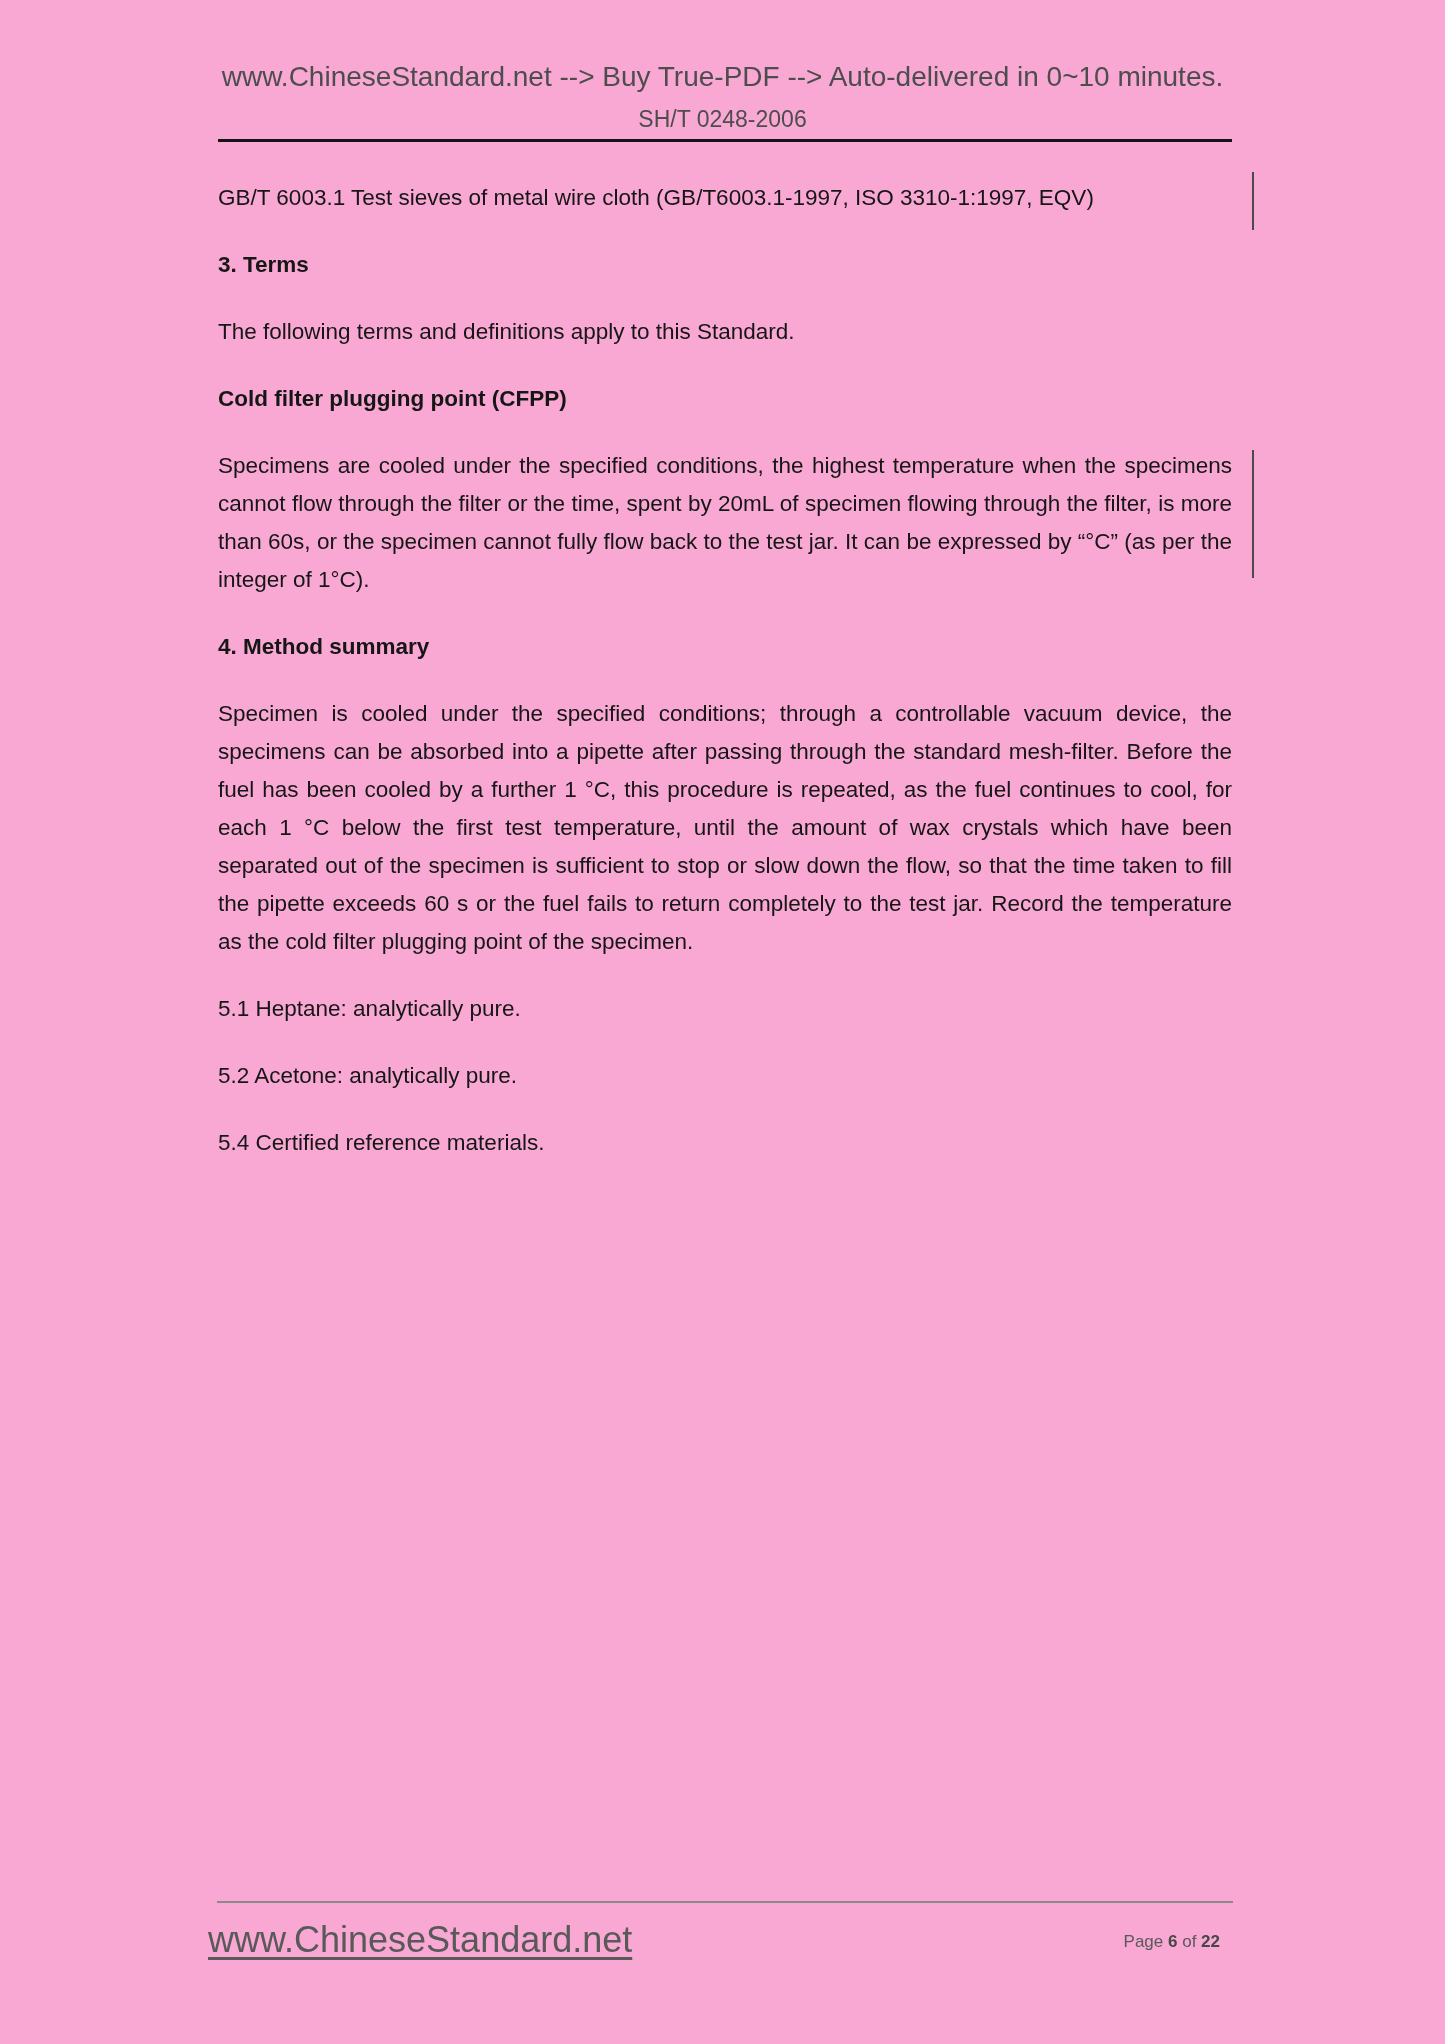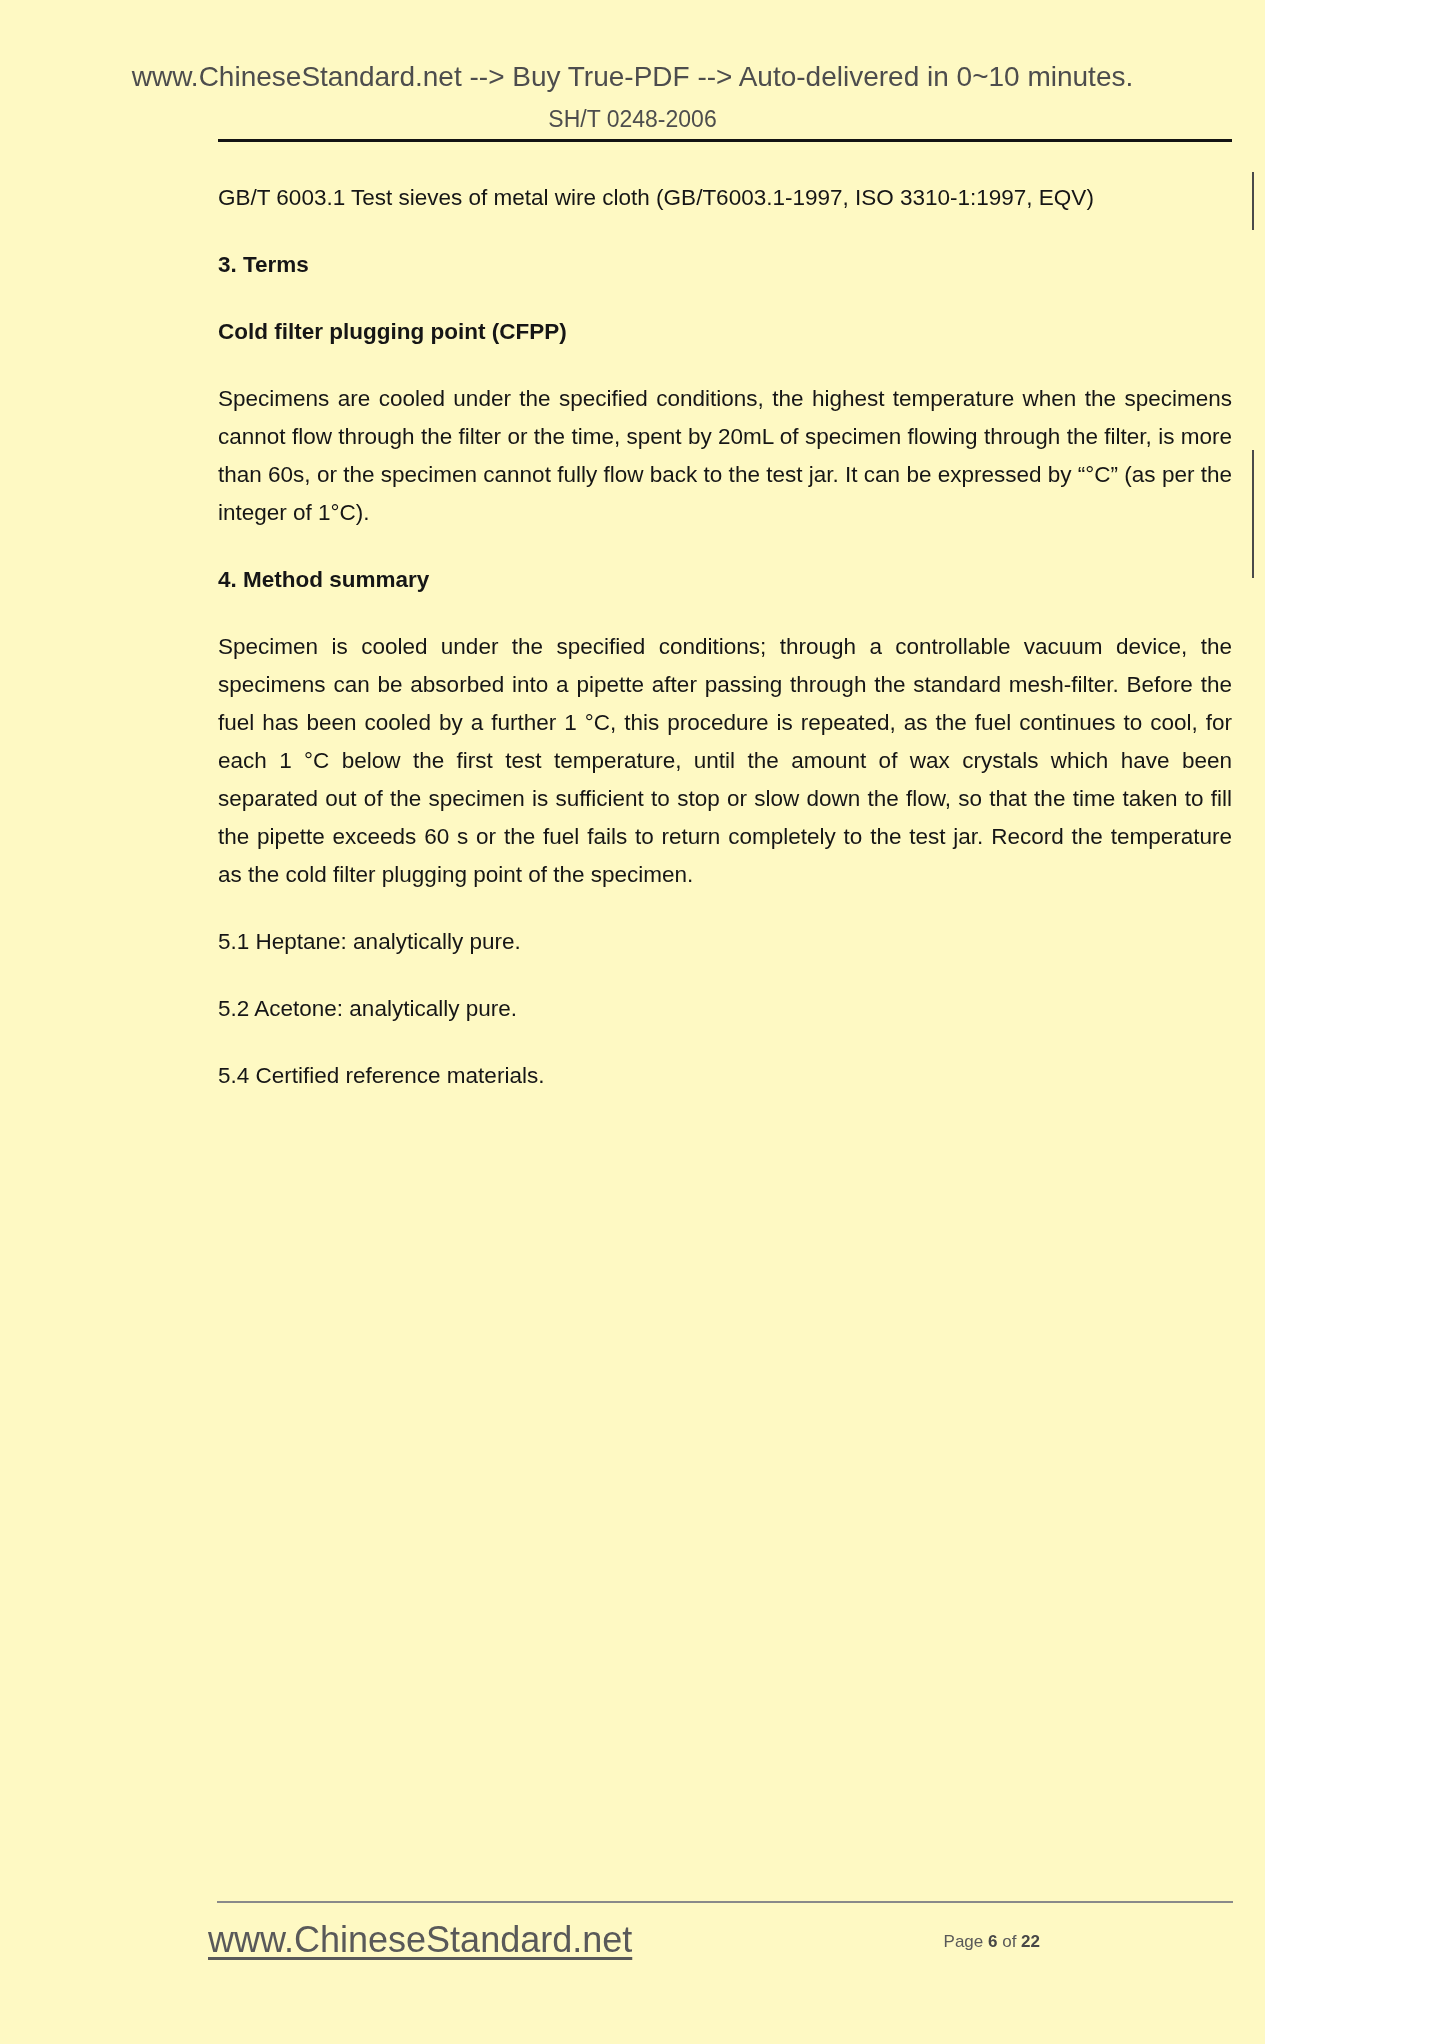--- a/index.html
+++ b/index.html
@@ -1,19 +1,19 @@
 <!DOCTYPE html>
 <html><head>
 <meta charset="utf-8">
 <style>
   html,body{margin:0;padding:0;background:#ffffff;}
   .page{
     position:relative;
-    width:1265px;height:2044px;
-    background:#fef9c3;
+    width:1445px;height:2044px;
+    background:#f9a8d4;
     font-family:"Liberation Sans","DejaVu Sans",sans-serif;
     color:#161616;
     overflow:hidden;
   }
   
   .hdr-banner{
     position:absolute;top:60px;left:0;right:0;
     text-align:center;font-size:28px;line-height:34px;color:#4d4d4d;
   }
   .hdr-docnum{
@@ -65,20 +65,21 @@
   <div>
     <div class="hdr-banner">www.ChineseStandard.net --&gt; Buy True-PDF --&gt; Auto-delivered in 0~10 minutes.</div>
     <div class="hdr-docnum">SH/T 0248-2006</div>
     <div class="hdr-rule"></div>
   </div>
 
   <div class="content">
     <p class="ref-line">GB/T 6003.1 Test sieves of metal wire cloth (GB/T6003.1-1997, ISO 3310-1:1997, EQV)</p>
 
     <h3>3. Terms</h3>
+    <p>The following terms and definitions apply to this Standard.</p>
 
     <h3>Cold filter plugging point (CFPP)</h3>
     <p class="just">Specimens are cooled under the specified conditions, the highest temperature when the specimens cannot flow through the filter or the time, spent by 20mL of specimen flowing through the filter, is more than 60s, or the specimen cannot fully flow back to the test jar. It can be expressed by “°C” (as per the integer of 1°C).</p>
 
     <h3>4. Method summary</h3>
     <p class="just">Specimen is cooled under the specified conditions; through a controllable vacuum device, the specimens can be absorbed into a pipette after passing through the standard mesh-filter. Before the fuel has been cooled by a further 1 °C, this procedure is repeated, as the fuel continues to cool, for each 1 °C below the first test temperature, until the amount of wax crystals which have been separated out of the specimen is sufficient to stop or slow down the flow, so that the time taken to fill the pipette exceeds 60 s or the fuel fails to return completely to the test jar. Record the temperature as the cold filter plugging point of the specimen.</p>
 
     <p>5.1 Heptane: analytically pure.</p>
     <p>5.2 Acetone: analytically pure.</p>
     <p>5.4 Certified reference materials.</p>

